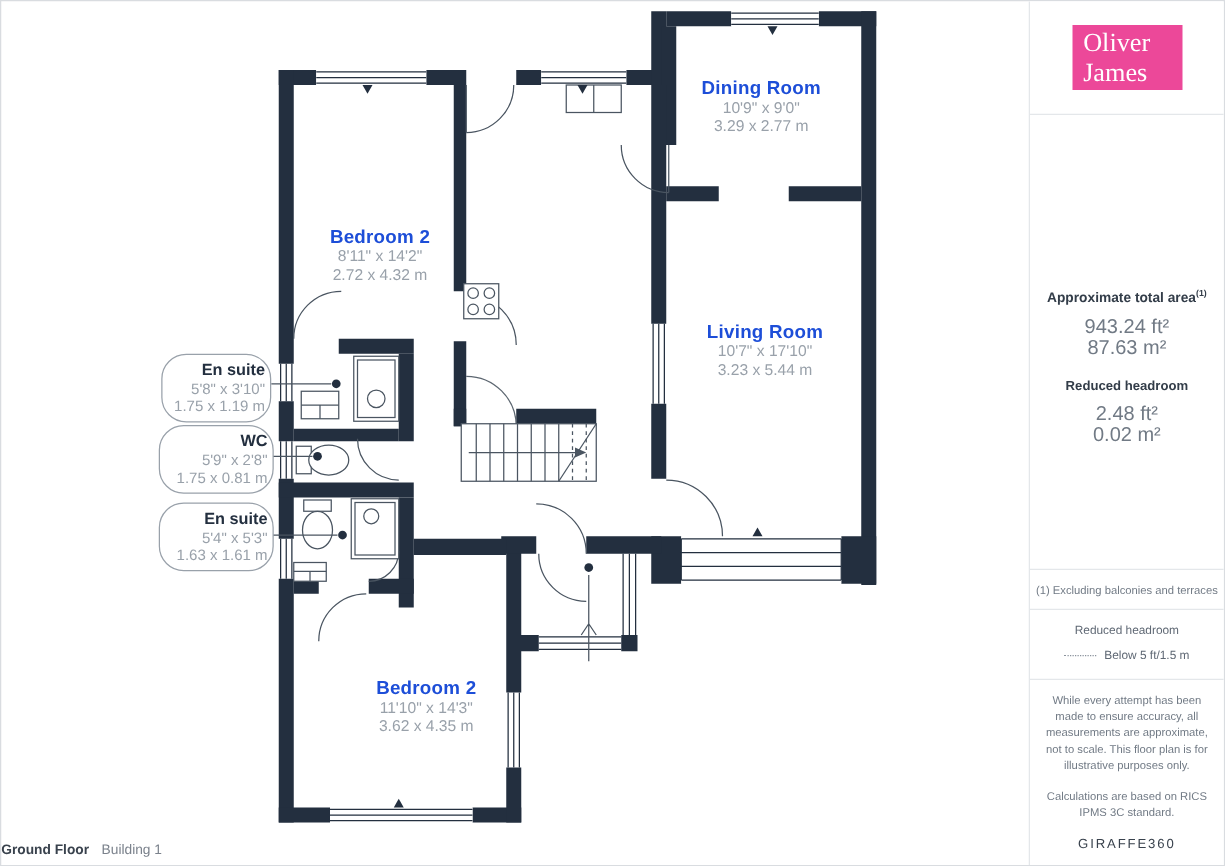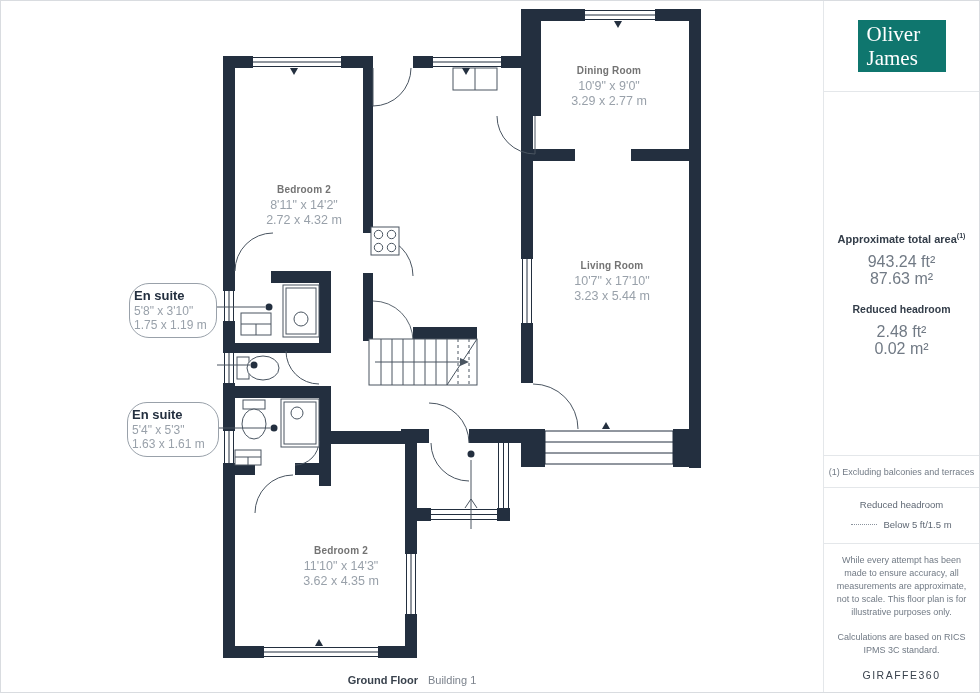--- a/index.html
+++ b/index.html
@@ -2,35 +2,35 @@
 <html><head>
 <meta charset="utf-8">
 <style>
   html,body{margin:0;padding:0;background:#fff;}
   .page{width:980px;height:693px;border:1px solid #d9dce0;box-sizing:border-box;
         display:flex;background:#fff;font-family:"Liberation Sans",sans-serif;position:relative;overflow:hidden;}
   
   .plan{position:relative;width:822px;height:691px;flex:0 0 822px;}
   .plan svg{position:absolute;left:0;top:0;}
   .room-label{position:absolute;width:150px;text-align:center;pointer-events:none;}
-  .rl-name{font-size:10px;font-weight:bold;color:#737373;line-height:16px;letter-spacing:.2px;}
+  .rl-name{font-size:15px;font-weight:bold;color:#1d4ed8;line-height:16px;letter-spacing:.2px;}
   .rl-dim{font-size:12.5px;color:#99a1aa;line-height:15px;}
   .callout{position:absolute;box-sizing:border-box;border:1px solid #99a1aa;border-radius:20px;
-           background:#fff;text-align:left;padding:4px 4px 5px;}
+           background:#fff;text-align:right;padding:4px 4px 5px;}
   .co-name{font-size:13px;font-weight:bold;color:#232f3f;line-height:16px;}
   .co-dim{font-size:12px;color:#99a1aa;line-height:14px;}
-  .plan-footer{position:absolute;left:0;right:0;bottom:6px;text-align:center;font-size:11px;}
+  .plan-footer{position:absolute;left:0;right:0;bottom:6px;font-size:11px;}
   .pf-bold{font-weight:bold;color:#39424d;margin-right:10px;}
   .pf-gray{color:#7b828c;}
   
   .sidebar{flex:1;border-left:1px solid #e4e7ea;display:flex;flex-direction:column;background:#fff;}
   .sb-sec{border-top:1px solid #e4e7ea;}
   .sb-sec:first-child{border-top:none;}
   .sb-logo-sec{height:95px;display:flex;align-items:center;justify-content:center;}
-  .logo-box{background:#0f766e;color:#fff;width:88px;height:52px;padding:2px 0 0 9px;box-sizing:border-box;
+  .logo-box{background:#ec4899;color:#fff;width:88px;height:52px;padding:2px 0 0 9px;box-sizing:border-box;
             font-family:"Liberation Serif",serif;font-size:21px;line-height:24px;}
   .sb-area-sec{height:383px;box-sizing:border-box;}
   .sb-area-block{margin-top:140px;text-align:center;}
   .sb-h1{font-size:11px;font-weight:bold;color:#333d49;margin-bottom:8px;}
   .sb-h1 sup{font-size:7px;}
   .sb-h2{font-size:10.5px;font-weight:bold;color:#333d49;margin:16px 0 8px;}
   .sb-val{font-size:16px;color:#717a85;line-height:17px;}
   .sb-foot{height:34px;display:flex;align-items:center;justify-content:center;
            font-size:9px;color:#717a85;box-sizing:border-box;}
   .sb-legend{height:58px;box-sizing:border-box;text-align:center;font-size:9.5px;color:#5f6874;padding-top:11px;}
@@ -225,20 +225,25 @@
       <div class="rl-name">Bedroom 2</div>
       <div class="rl-dim">11'10" x 14'3"</div>
       <div class="rl-dim">3.62 x 4.35 m</div>
     </div>
 
     <div class="callout" style="left:128px;top:282px;width:88px">
       <div class="co-name">En suite</div>
       <div class="co-dim">5'8" x 3'10"</div>
       <div class="co-dim">1.75 x 1.19 m</div>
     </div>
+    <div class="callout" style="left:126px;top:339px;width:92px">
+      <div class="co-name">WC</div>
+      <div class="co-dim">5'9" x 2'8"</div>
+      <div class="co-dim">1.75 x 0.81 m</div>
+    </div>
     <div class="callout" style="left:126px;top:401px;width:92px">
       <div class="co-name">En suite</div>
       <div class="co-dim">5'4" x 5'3"</div>
       <div class="co-dim">1.63 x 1.61 m</div>
     </div>
 
     <div class="plan-footer">
       <span class="pf-bold">Ground Floor</span><span class="pf-gray">Building 1</span>
     </div>
   </div>

